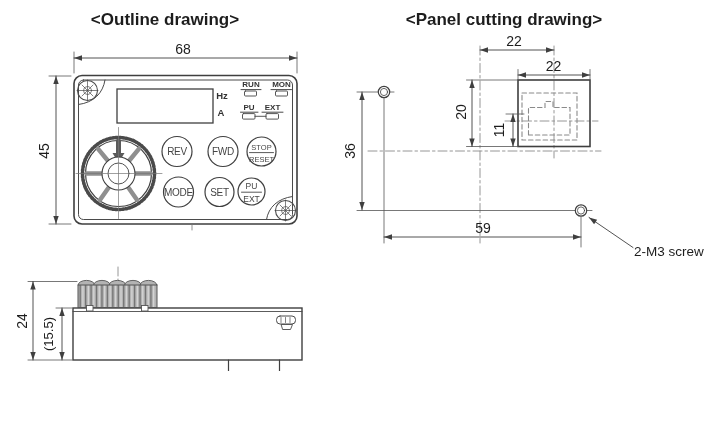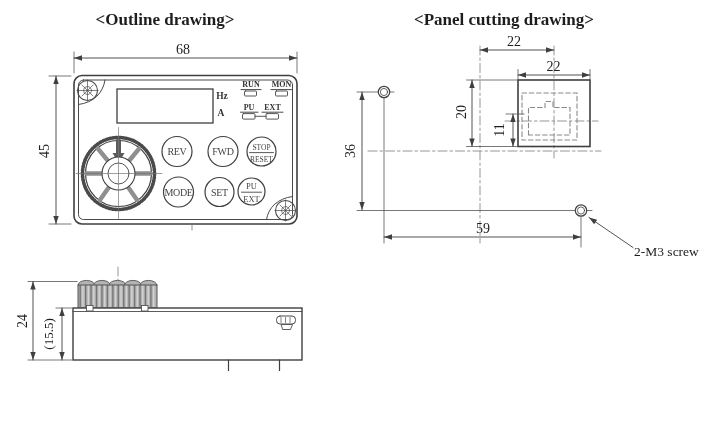--- a/index.html
+++ b/index.html
@@ -1,17 +1,17 @@
 <!DOCTYPE html>
 <html><head>
 <meta charset="utf-8">
 <style>
   html,body{margin:0;padding:0;background:#fff;}
   .canvas{position:relative;width:715px;height:371px;background:#ffffff;
-          font-family:Liberation Serif, serif;overflow:hidden;}
+          font-family:Liberation Sans, sans-serif;overflow:hidden;}
   svg{position:absolute;left:0;top:0;}
   svg text{fill:#1d1d1d;}
   .title{font-size:17px;font-weight:bold;}
   .dim{font-size:14px;}
   .dim-s{font-size:13px;}
   .btn-t{font-size:10px;fill:#454545;letter-spacing:-0.3px;}
   .btn-s{font-size:7.5px;fill:#454545;}
   .btn-m{font-size:8.5px;fill:#454545;}
   .ind{font-size:8px;font-weight:bold;fill:#333;}
   .unit{font-size:9.5px;font-weight:bold;fill:#333;}

